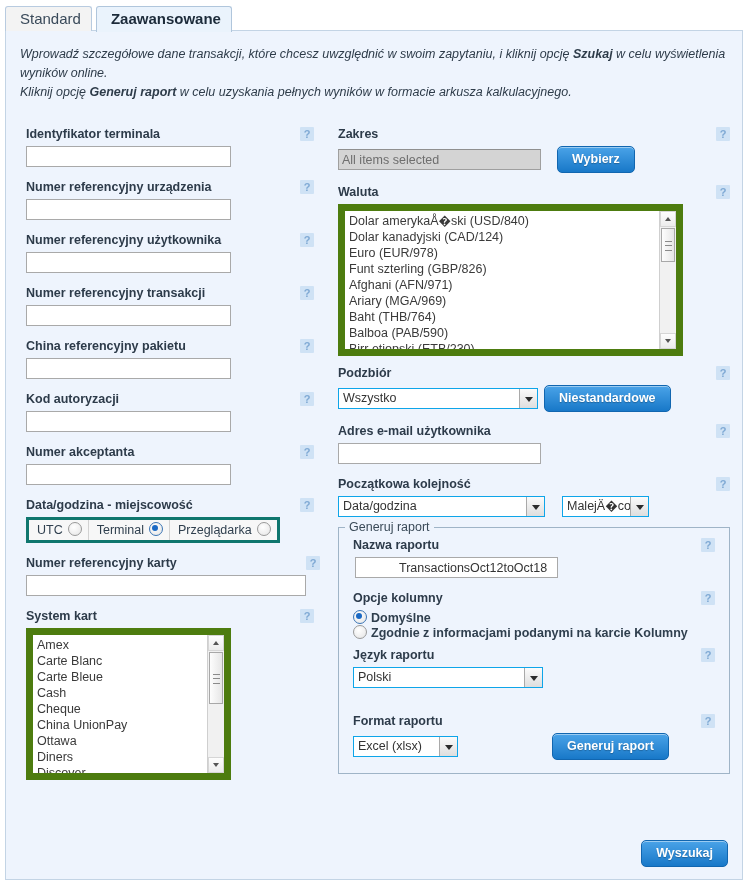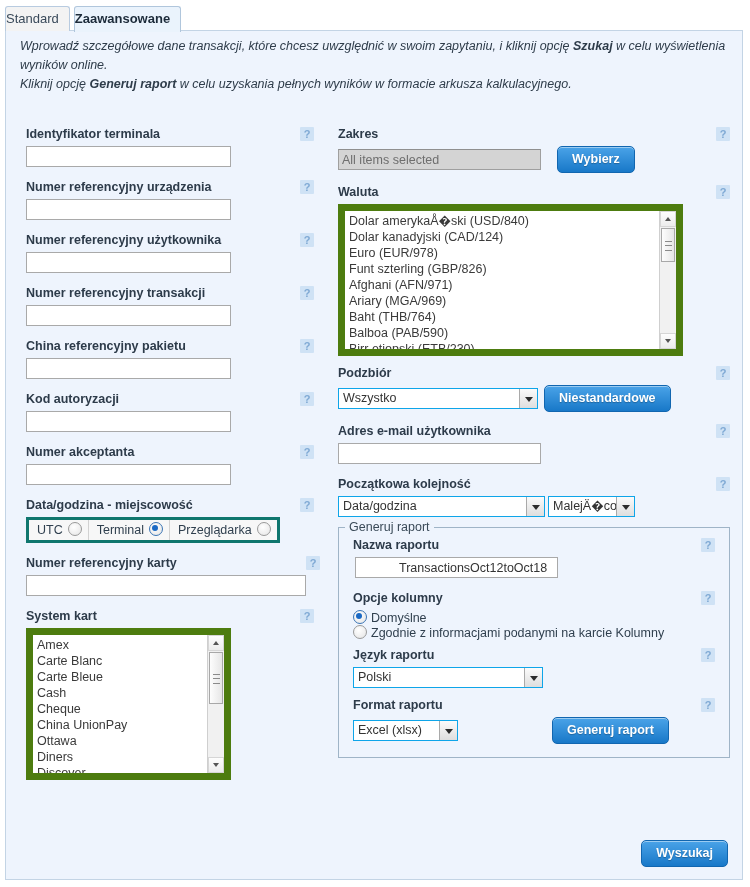--- a/index.html
+++ b/index.html
@@ -18,23 +18,23 @@
   
   .tabbar {
     position: absolute; left: 5px; top: 5px;
     height: 26px;
     display: flex; align-items: flex-end;
     z-index: 5;
   }
   .tab {
     border: 1px solid #b8cbe0;
     border-bottom: none;
-    padding: 4px 10px 5px 0;
+    padding: 4px 10px 5px 14px;
     margin-right: 4px;
-    font-size: 13px;
+    font-size: 15px;
     color: #3a4a5a;
     background: #f3f3f3;
     border-radius: 3px 3px 0 0;
     line-height: 15px;
     cursor: pointer;
     margin-top: 16px;
   }
   .tab.active {
     background: #eaf3fc;
     color: #1c2b3a;
@@ -47,21 +47,21 @@
 
   
   .panel {
     position: absolute; left: 5px; top: 30px;
     width: 738px; height: 850px;
     box-sizing: border-box;
     background: #eef4fd;
     border: 1px solid #c3d4e5;
   }
   .intro {
-    position: absolute; left: 14px; top: 6px; width: 708px;
+    position: absolute; left: 14px; top: 14px; width: 708px;
     font-style: italic;
     font-size: 12.5px;
     line-height: 19px;
     color: #2e3c4a;
   }
   .intro b { font-weight: bold; font-style: italic; }
 
   
   .col-left  { position: absolute; left: 14px;  top: 92px; width: 300px; }
   .col-right { position: absolute; left: 326px; top: 92px; width: 398px; }
@@ -446,21 +446,21 @@
 
       <div class="field">
         <span class="lbl">Adres e-mail użytkownika</span>
         <span class="help r0">?</span>
         <div><input class="txt w203" type="text" value="" style=""></div>
       </div>
 
       <div class="field">
         <span class="lbl">Początkowa kolejność</span>
         <span class="help r0">?</span>
-        <div style="display:flex;align-items:center;gap:3px;margin-left:6px;">
+        <div style="display:flex;align-items:center;gap:17px;margin-left:6px;">
           <span class="sel" style="width:207px;">
             <span class="val">Data/godzina</span>
             <span class="arrow">
                 <i></i>
               </span>
           </span>
           <span class="sel" style="width:87px;">
             <span class="val">MalejÄ�co</span>
             <span class="arrow">
                 <i></i>
@@ -474,29 +474,29 @@
 
         <div class="field">
           <span class="lbl">Nazwa raportu</span>
           <span class="help">?</span>
           <div><input class="txt w203" type="text" style=" padding-left: 43px;" value="TransactionsOct12toOct18"></div>
         </div>
 
         <div class="field">
           <span class="lbl">Opcje kolumny</span>
           <span class="help">?</span>
-          <div class="inline-opts" style="margin-bottom:4px;">
+          <div class="inline-opts" style="margin-bottom:4px;font-weight:bold;">
             <span class="o"><span class="radio on"></span><span>Domyślne</span></span><span class="o"><span class="radio"></span><span>Zgodnie z informacjami podanymi na karcie Kolumny</span></span>
           </div>
         </div>
 
         <div class="field">
           <span class="lbl">Język raportu</span>
           <span class="help">?</span>
-          <div style="margin-left:4px;margin-bottom:6px;">
+          <div style="margin-left:4px;margin-bottom:22px;">
             <span class="sel" style="width:190px;">
               <span class="val">Polski</span>
               <span class="arrow">
                   <i></i>
                 </span>
             </span>
           </div>
         </div>
 
         <div class="field">

